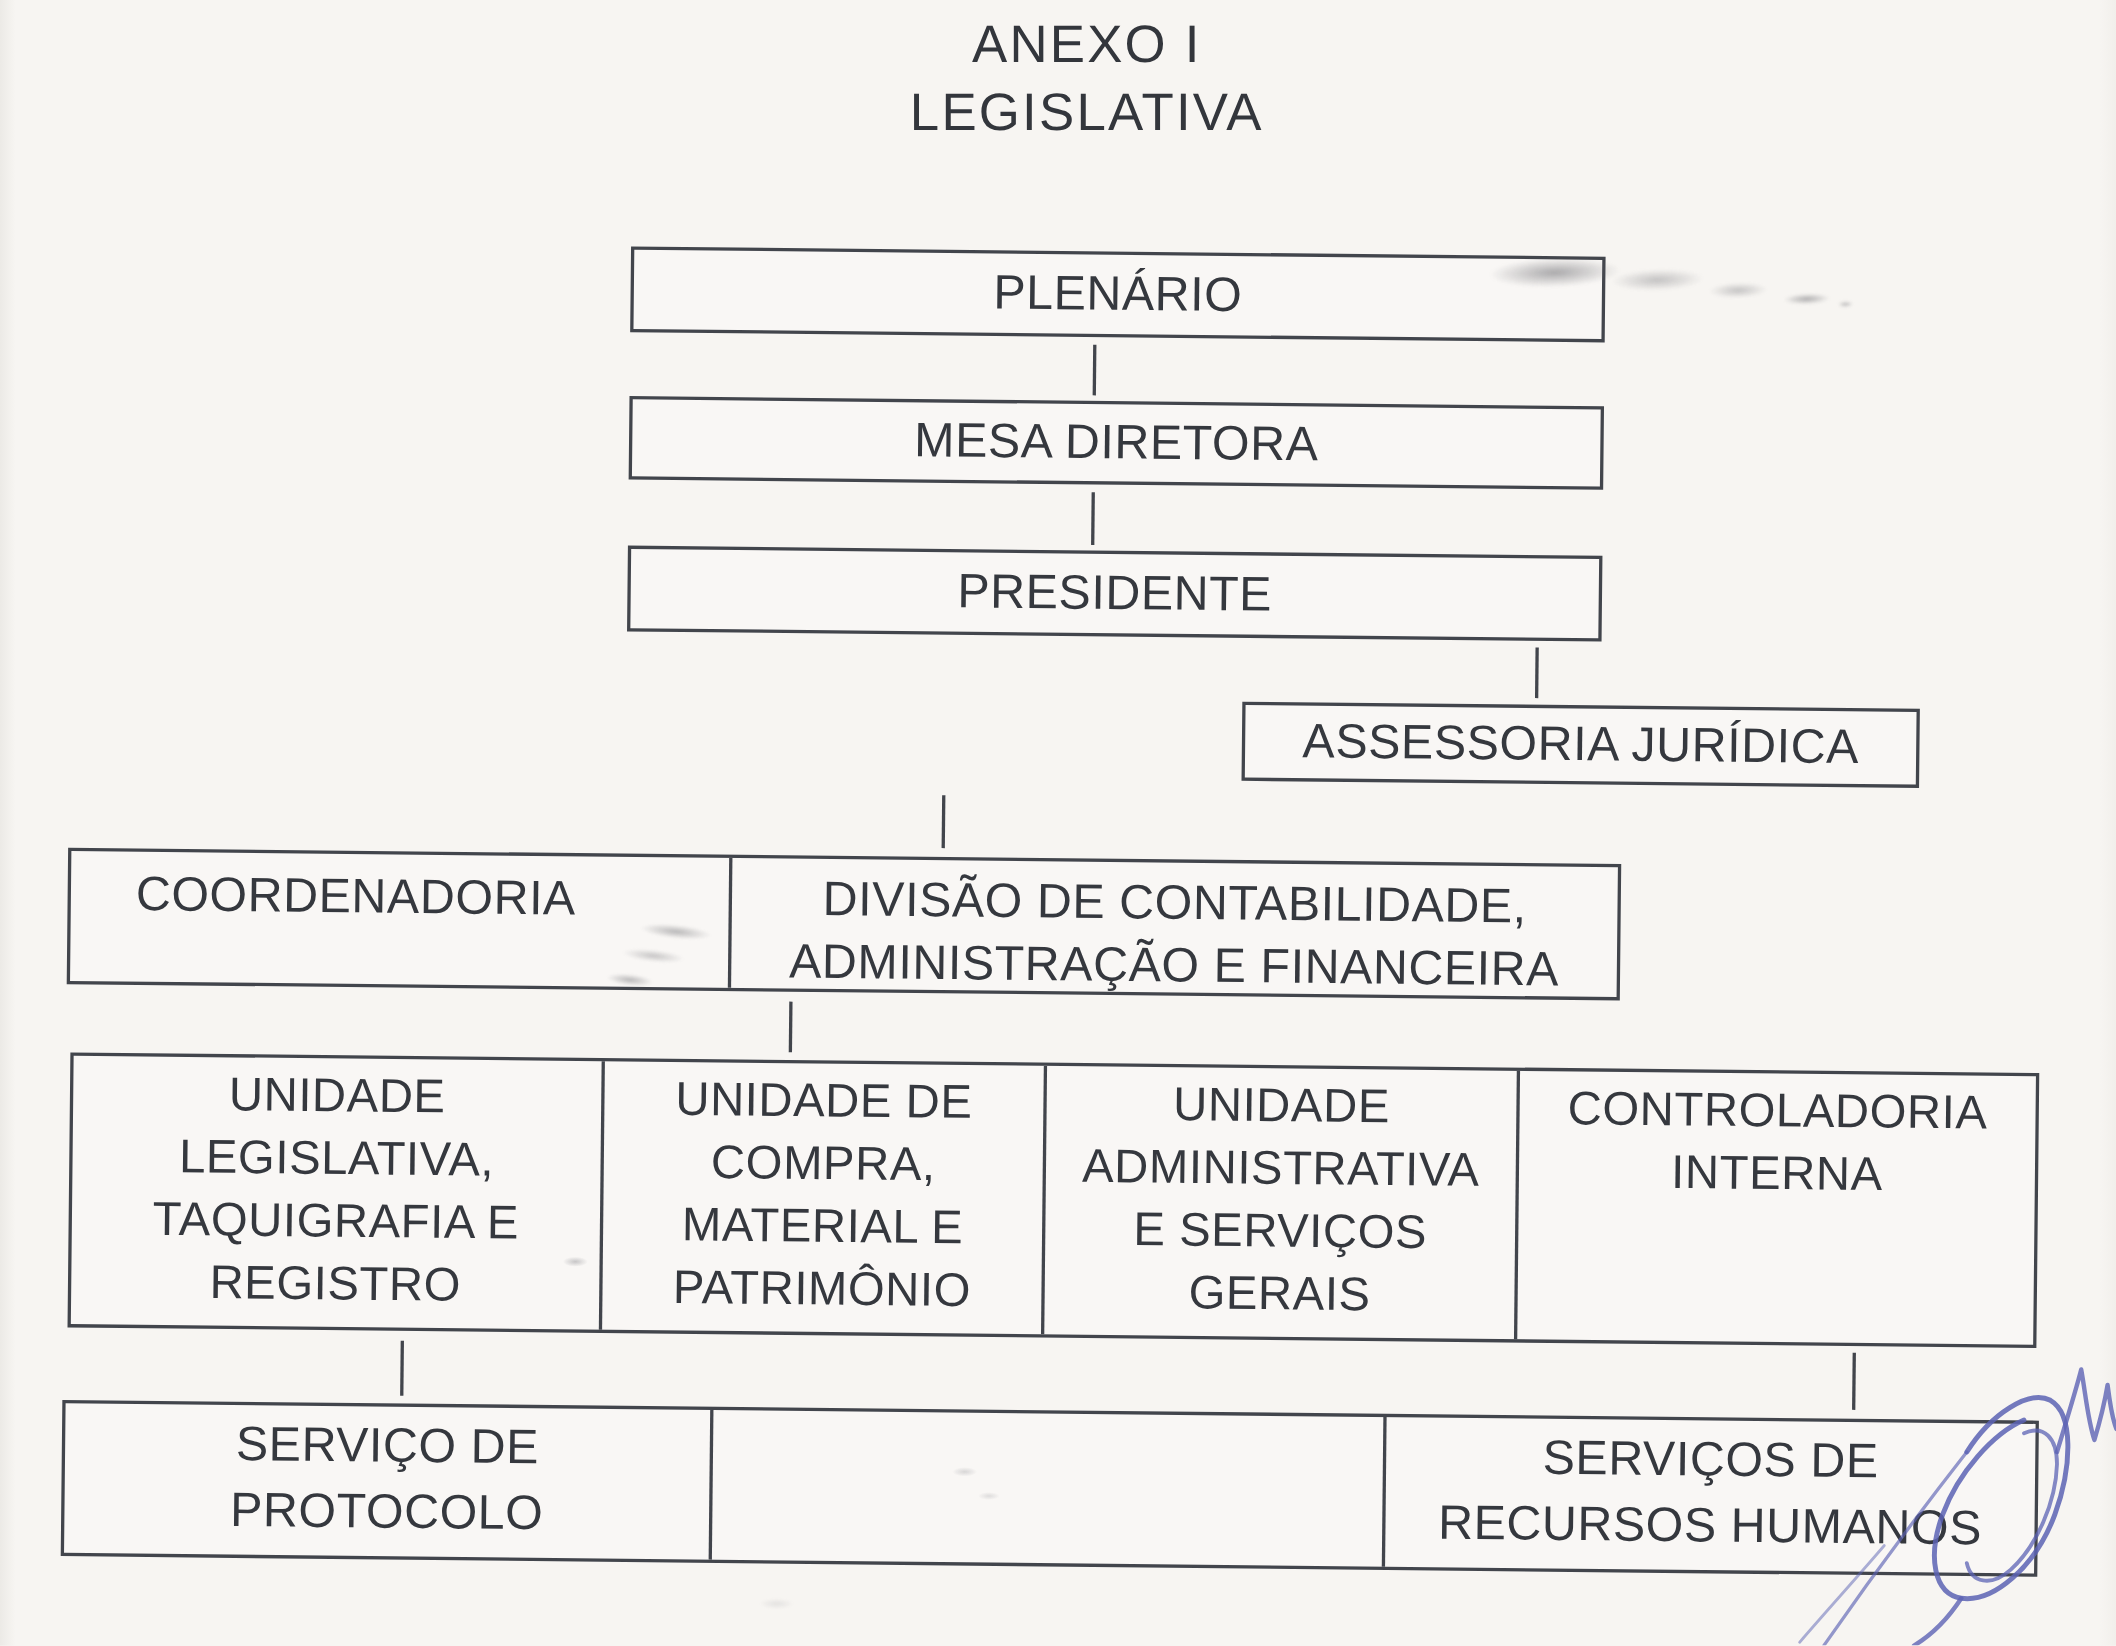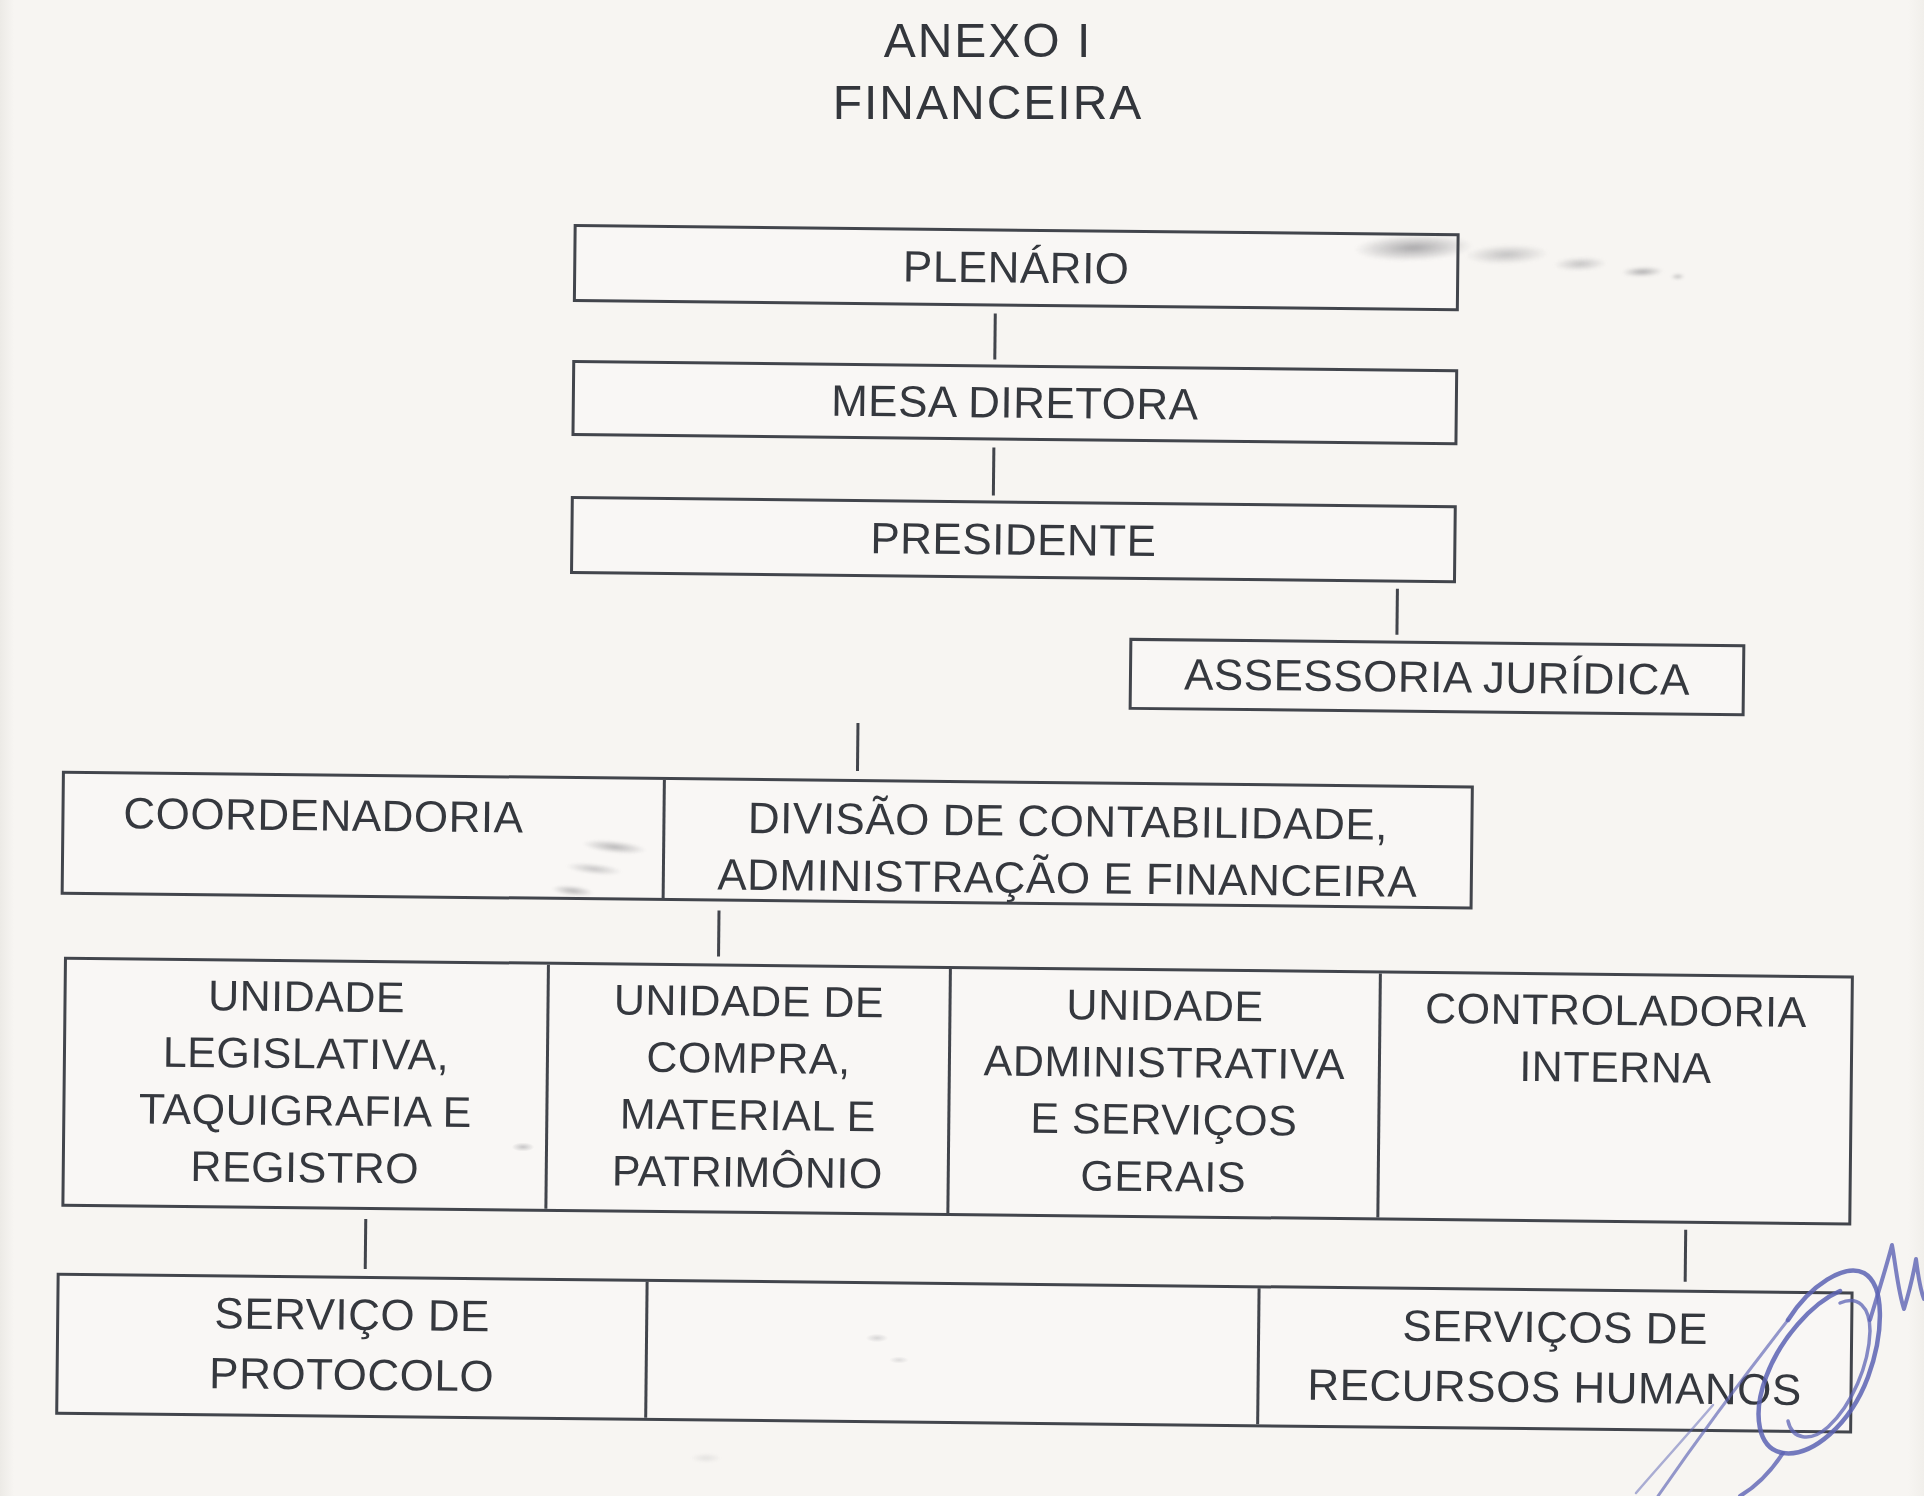--- a/index.html
+++ b/index.html
@@ -129,21 +129,21 @@
 
   #signature { position: absolute; left: 1540px; top: 1225px; width: 384px; height: 271px; }
 </style>
 </head>
 <body>
 
 <div id="page">
 
   <header id="title">
     <div class="title-line">ANEXO I</div>
-    <div class="title-line">FINANCEIRA</div>
+    <div class="title-line">LEGISLATIVA</div>
   </header>
 
   <div id="chart">
 
     <div class="node" id="n-plenario">
       <span class="lbl">PLENÁRIO</span>
     </div>
     <div class="vline" id="c1"></div>
 
     <div class="node" id="n-mesa">

